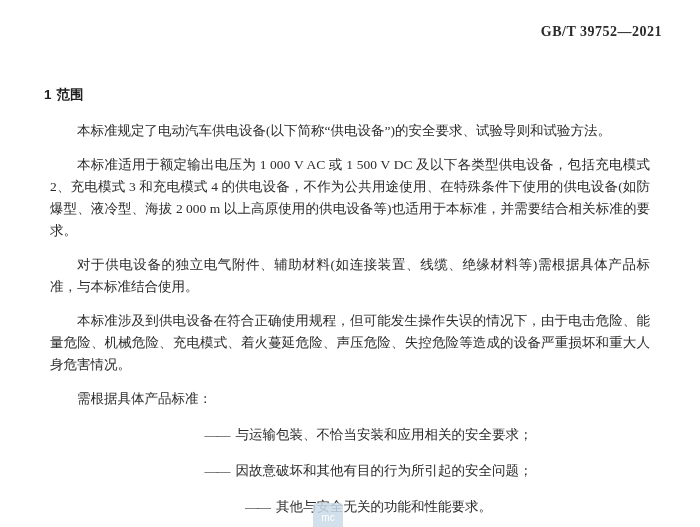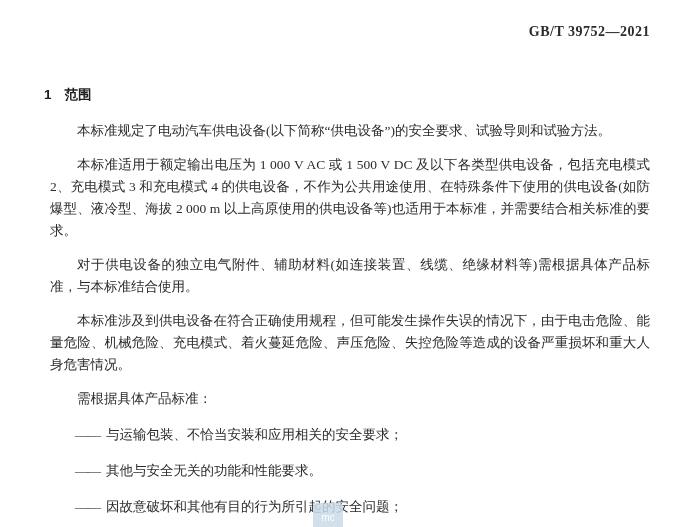--- a/index.html
+++ b/index.html
@@ -7,21 +7,21 @@
     width: 700px;
     height: 527px;
     background: #ffffff;
     overflow: hidden;
     position: relative;
     color: #2b2b2b;
     font-family: "Liberation Serif", "DejaVu Serif", serif;
   }
   .std-number {
     text-align: right;
-    padding: 24px 50px 0 0;
+    padding: 24px 38px 0 0;
     font-size: 14px;
     font-weight: bold;
     letter-spacing: 0.5px;
     font-family: "Liberation Serif", "DejaVu Serif", serif;
   }
   .doc-title {
     margin: 36px 0 0 0;
     text-align: center;
     font-size: 20px;
     font-weight: bold;
@@ -29,34 +29,34 @@
     color: #1e1e1e;
     font-family: "Liberation Sans", "DejaVu Sans", sans-serif;
   }
   .section-heading {
     margin: 46px 0 0 44px;
     font-size: 13.5px;
     font-weight: bold;
     color: #1e1e1e;
     font-family: "Liberation Sans", "DejaVu Sans", sans-serif;
   }
-  .section-heading .sec-title { margin-left: 13px; }
+  .section-heading .sec-title { margin-left: 5px; }
   .body-block {
     margin: 16px 38px 0 38px;
     font-size: 13.5px;
     line-height: 22px;
   }
   .para {
     margin: 12px;
     text-indent: 2em;
     text-align: justify;
   }
   .list-item {
     padding-left: 37px;
-    text-align: left;
+    text-align: center;
     margin-top: 14px;
   }
   .list-item .dash {
     letter-spacing: -1px;
     margin-right: 6px;
     color: #3a3a3a;
   }
   .watermark {
     position: absolute;
     left: 313px;
@@ -91,24 +91,24 @@
     <p class="para">本标准适用于额定输出电压为 1 000 V AC 或 1 500 V DC 及以下各类型供电设备，包括充电模式 2、充电模式 3 和充电模式 4 的供电设备，不作为公共用途使用、在特殊条件下使用的供电设备(如防爆型、液冷型、海拔 2 000 m 以上高原使用的供电设备等)也适用于本标准，并需要结合相关标准的要求。</p>
     <p class="para">对于供电设备的独立电气附件、辅助材料(如连接装置、线缆、绝缘材料等)需根据具体产品标准，与本标准结合使用。</p>
     <p class="para">本标准涉及到供电设备在符合正确使用规程，但可能发生操作失误的情况下，由于电击危险、能量危险、机械危险、充电模式、着火蔓延危险、声压危险、失控危险等造成的设备严重损坏和重大人身危害情况。</p>
     <p class="para">需根据具体产品标准：</p>
 
     <div class="exclusion-list">
       <div class="list-item">
         <span class="dash">——</span><span>与运输包装、不恰当安装和应用相关的安全要求；</span>
       </div>
       <div class="list-item">
-        <span class="dash">——</span><span>其他与安全无关的功能和性能要求。</span>
+        <span class="dash">——</span><span>因故意破坏和其他有目的行为所引起的安全问题；</span>
       </div>
       <div class="list-item">
-        <span class="dash">——</span><span>因故意破坏和其他有目的行为所引起的安全问题；</span>
+        <span class="dash">——</span><span>其他与安全无关的功能和性能要求。</span>
       </div>
     </div>
   </div>
 
   <div class="watermark">
     <span>mc</span>
   </div>
 
 </div>
 

